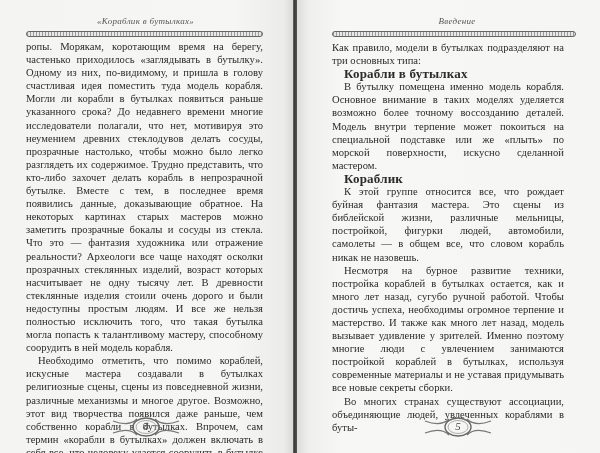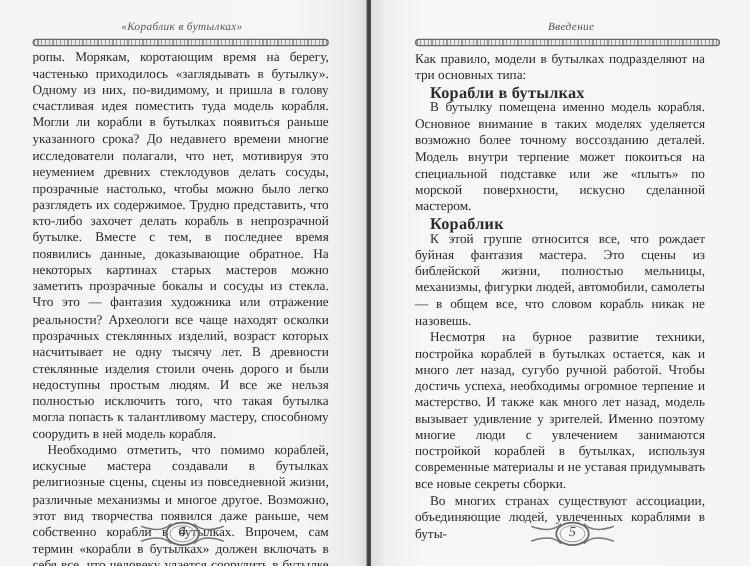--- a/index.html
+++ b/index.html
@@ -85,21 +85,21 @@
   <div class="gutter"></div>
 
   <div class="page right">
     <div class="running-head">Введение</div>
     <div class="rope"></div>
     <div class="body-text">
       <p class="noindent">Как правило, модели в бутылках подразделяют на три основных типа:</p>
       <h3>Корабли в бутылках</h3>
       <p>В бутылку помещена именно модель корабля. Основное внимание в таких моделях уделяется возможно более точному воссозданию деталей. Модель внутри терпение может покоиться на специальной подставке или же «плыть» по морской поверхности, искусно сделанной мастером.</p>
       <h3>Кораблик</h3>
-      <p>К этой группе относится все, что рождает буйная фантазия мастера. Это сцены из библейской жизни, полностью мельницы, механизмы, фигурки людей, автомобили, самолеты — в общем все, что словом корабль никак не назовешь.</p>
+      <p>К этой группе относится все, что рождает буйная фантазия мастера. Это сцены из библейской жизни, различные мельницы, постройкой, фигурки людей, автомобили, самолеты — в общем все, что словом корабль никак не назовешь.</p>
       <p>Несмотря на бурное развитие техники, постройка кораблей в бутылках остается, как и много лет назад, сугубо ручной работой. Чтобы достичь успеха, необходимы огромное терпение и мастерство. И также как много лет назад, модель вызывает удивление у зрителей. Именно поэтому многие люди с увлечением занимаются постройкой кораблей в бутылках, используя современные материалы и не уставая придумывать все новые секреты сборки.</p>
       <p>Во многих странах существуют ассоциации, объединяющие людей, увлеченных кораблями в буты-</p>
     </div>
     <div class="folio">
       <svg viewBox="0 0 70 24">
         <path d="M2 6 Q18 12 26 4 M2 18 Q18 12 26 20 M68 6 Q52 12 44 4 M68 18 Q52 12 44 20" fill="none" stroke="#777" stroke-width="1.2"></path>
         <ellipse cx="35" cy="12" rx="13" ry="9" fill="none" stroke="#666" stroke-width="1.4"></ellipse>
         <ellipse cx="35" cy="12" rx="10" ry="6.5" fill="none" stroke="#999" stroke-width="0.8"></ellipse>
       </svg>
       <span>5</span>

